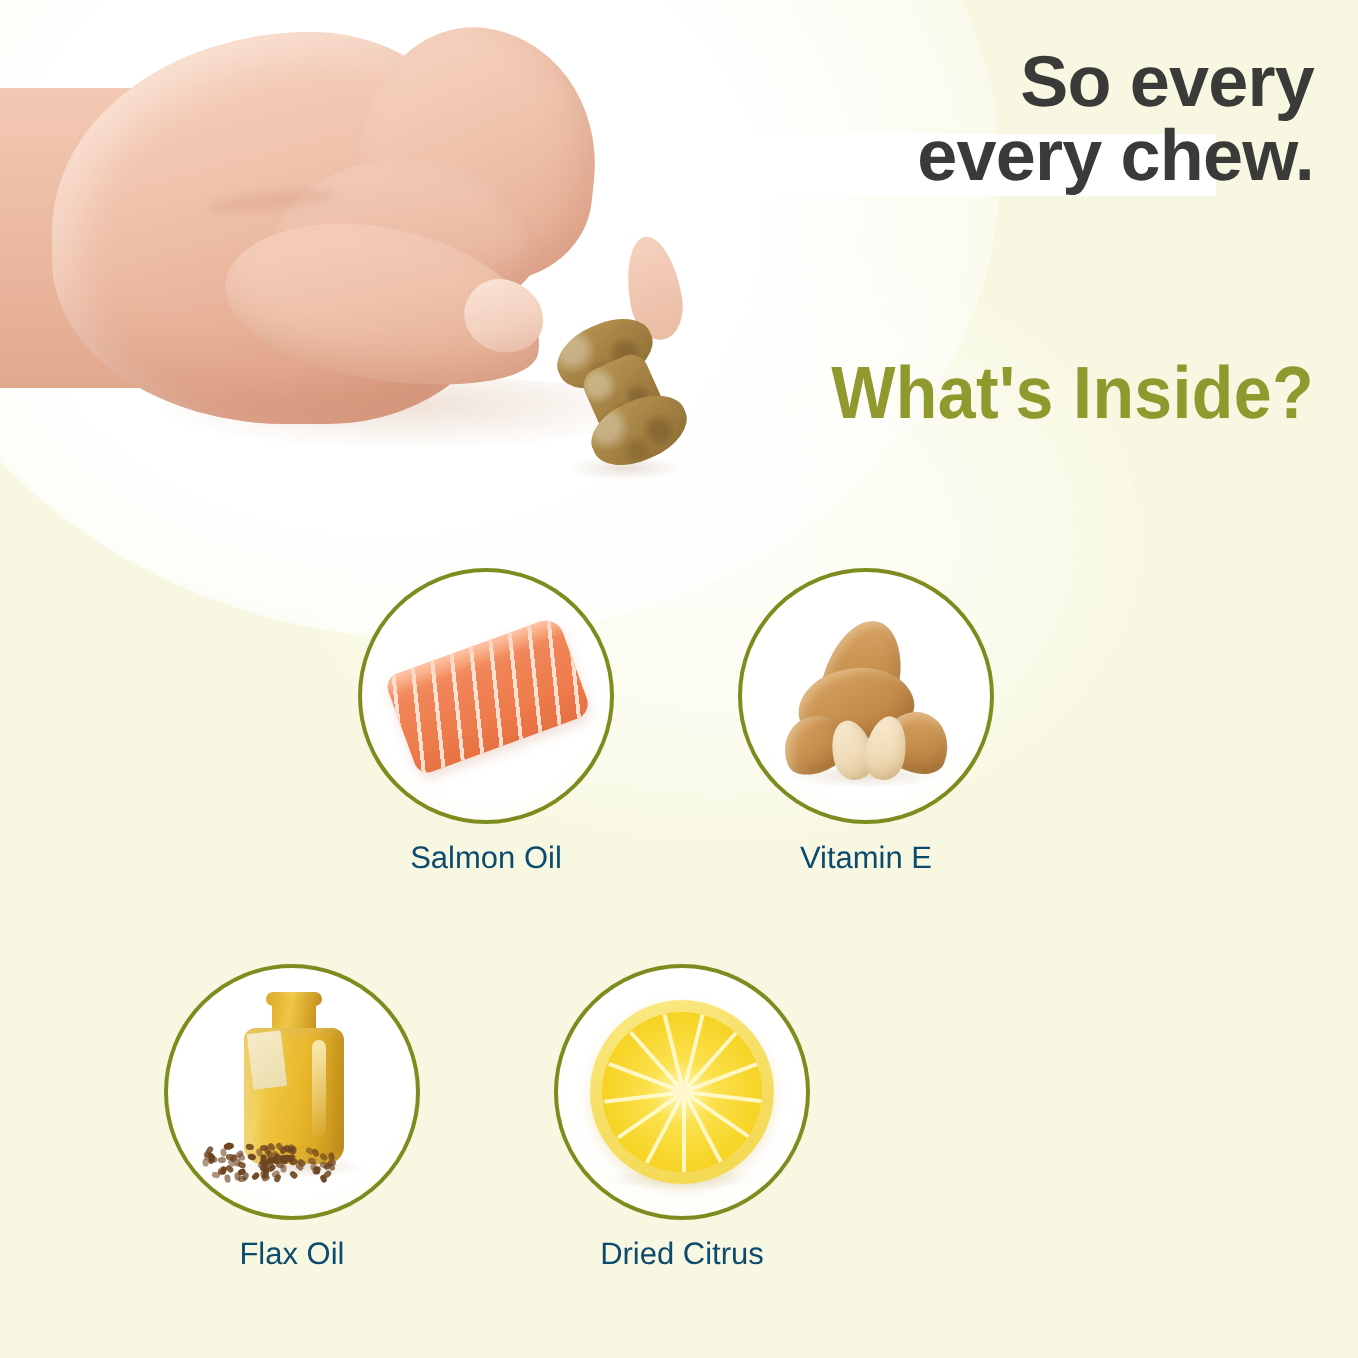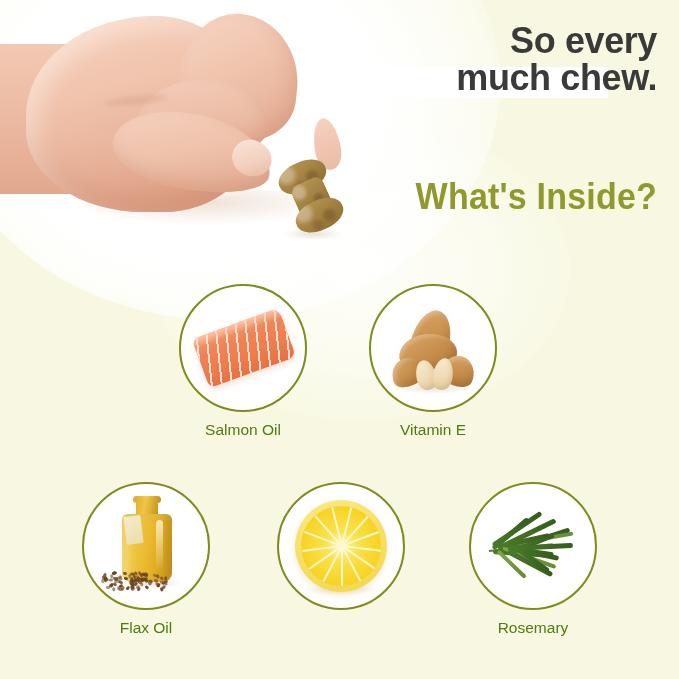--- a/index.html
+++ b/index.html
@@ -234,21 +234,21 @@
     height: 124px;
     margin: 0 auto;
     border-radius: 50%;
     border: 2px solid #7E8B1E;
     background: radial-gradient(circle at 50% 46%, #ffffff 0%, #ffffff 62%, #FCFCF0 88%, #F8F8E6 100%);
     overflow: hidden;
   }
   .item-label {
     margin-top: 9px;
     font-size: 15.5px;
-    color: #4d7c0f;
+    color: #0c4a6e;
     white-space: nowrap;
   }
 
   
   .salmon {
     position: absolute;
     left: 17px;
     top: 36px;
     width: 92px;
     height: 52px;
@@ -477,21 +477,21 @@
     <div class="treat-shadow"></div>
     <div class="treat">
       <div class="treat-lobe lobe-top"></div>
       <div class="treat-bar"></div>
       <div class="treat-lobe lobe-bot"></div>
     </div>
   </div>
 
   <div class="headline">
     <span class="ln">So every</span>
-    <span class="ln">much chew.</span>
+    <span class="ln">every chew.</span>
   </div>
 
   <div class="subhead">What's Inside?</div>
 
   <div class="item" style="left:179px; top:284px;">
     <div class="ring">
       <div class="salmon"></div>
     </div>
     <div class="item-label">Salmon Oil</div>
   </div>
@@ -628,39 +628,17 @@
             <div class="seg" style="transform: rotate(193.846deg);"></div>
             <div class="seg" style="transform: rotate(221.538deg);"></div>
             <div class="seg" style="transform: rotate(249.231deg);"></div>
             <div class="seg" style="transform: rotate(276.923deg);"></div>
             <div class="seg" style="transform: rotate(304.615deg);"></div>
             <div class="seg" style="transform: rotate(332.308deg);"></div>
           </div>
         <div class="lemon-core"></div>
       </div>
     </div>
+    <div class="item-label">Dried Citrus</div>
   </div>
 
-  <div class="item" style="left:469px; top:482px;">
-    <div class="ring">
-      <div class="sprig-wrap">
-          <div class="stem" style="transform: rotate(-6deg);"></div>
-          <div class="needle" style="width: 58px; transform: rotate(-34deg); left: 14px; top: 35px;"></div>
-          <div class="needle" style="width: 64px; transform: rotate(-26deg); left: 19px; top: 38px;"></div>
-          <div class="needle" style="width: 70px; transform: rotate(-18deg); left: 24px; top: 41px;"></div>
-          <div class="needle pale" style="width: 66px; transform: rotate(-10deg); left: 29px; top: 35px;"></div>
-          <div class="needle" style="width: 60px; transform: rotate(-3deg); left: 34px; top: 38px;"></div>
-          <div class="needle" style="width: 58px; transform: rotate(4deg); left: 14px; top: 41px;"></div>
-          <div class="needle" style="width: 62px; transform: rotate(12deg); left: 19px; top: 35px;"></div>
-          <div class="needle pale" style="width: 56px; transform: rotate(20deg); left: 24px; top: 38px;"></div>
-          <div class="needle" style="width: 50px; transform: rotate(28deg); left: 29px; top: 41px;"></div>
-          <div class="needle" style="width: 44px; transform: rotate(36deg); left: 34px; top: 35px;"></div>
-          <div class="needle" style="width: 46px; transform: rotate(-40deg); left: 14px; top: 38px;"></div>
-          <div class="needle pale" style="width: 38px; transform: rotate(44deg); left: 19px; top: 41px;"></div>
-          <div class="needle" style="width: 48px; transform: rotate(-12deg); left: 24px; top: 35px;"></div>
-          <div class="needle" style="width: 46px; transform: rotate(8deg); left: 29px; top: 38px;"></div>
-          <div class="needle" style="width: 44px; transform: rotate(-22deg); left: 34px; top: 41px;"></div>
-        </div>
-    </div>
-    <div class="item-label">Rosemary</div>
-  </div>
 
 </div>
 
 </body></html>

